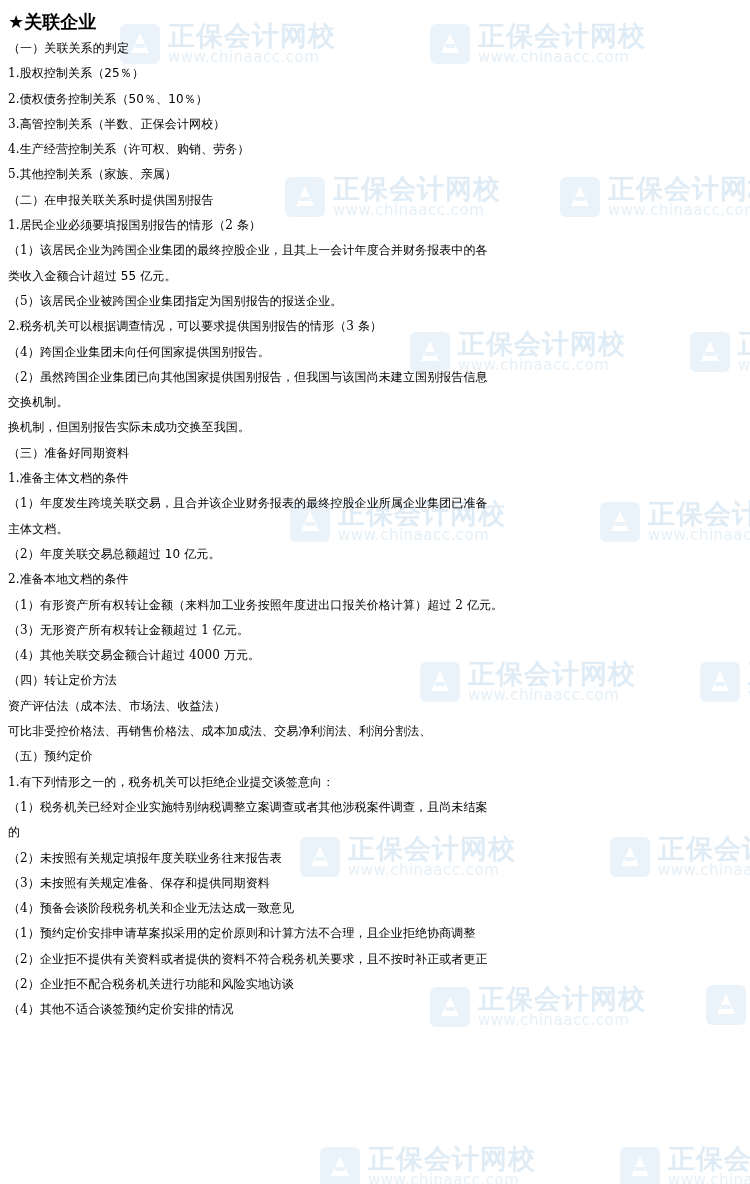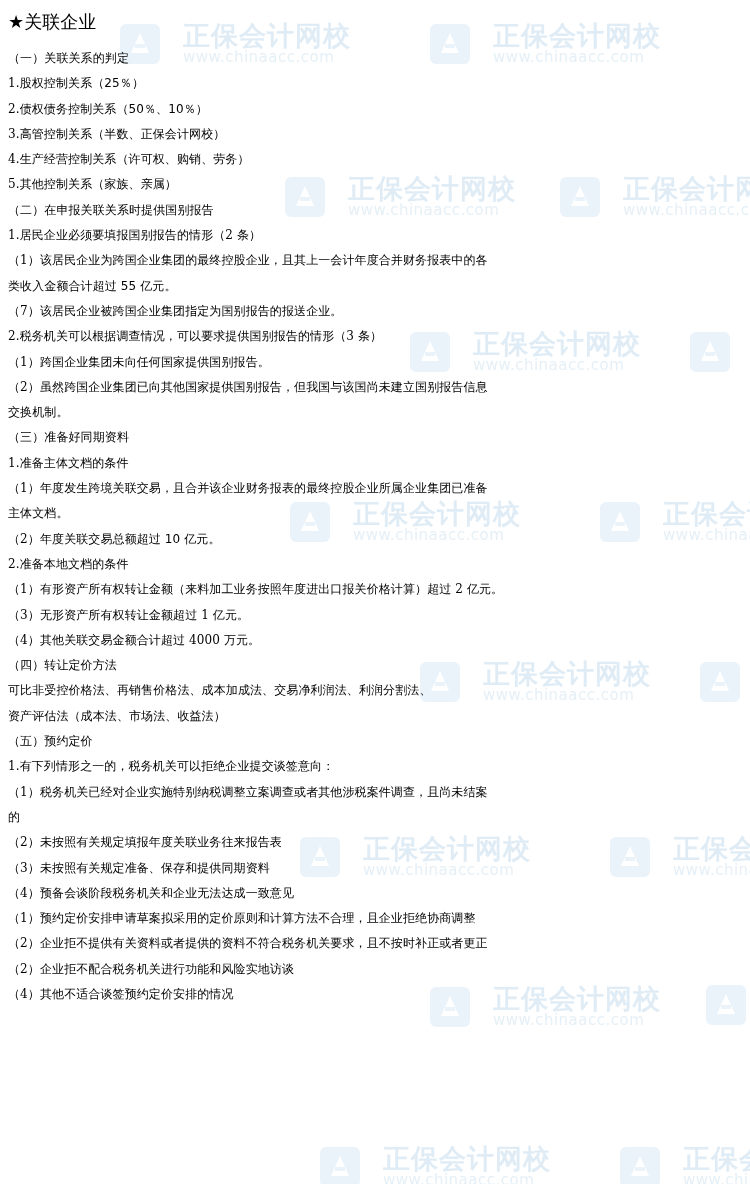--- a/index.html
+++ b/index.html
@@ -20,21 +20,21 @@
   #watermarks {
     position: absolute;
     inset: 0;
     pointer-events: none;
     z-index: 0;
   }
   .wm {
     position: absolute;
     display: flex;
     align-items: center;
-    gap: 23px;
+    gap: 8px;
     opacity: 0.30;
     white-space: nowrap;
   }
   .wm .wm-logo {
     width: 40px;
     height: 40px;
     border-radius: 6px;
     background: #bcd8ef;
     position: relative;
     flex: 0 0 auto;
@@ -86,23 +86,23 @@
   }
   .line {
     font-size: 12px;
     line-height: 25.3px;
     white-space: pre-wrap;
     letter-spacing: 0.1px;
   }
   .title {
     font-family: "DejaVu Sans", "Liberation Sans", sans-serif;
     font-size: 18px;
-    font-weight: normal;
+    font-weight: bold;
     line-height: 28px;
-    margin-bottom: 10px;
+    margin-bottom: 0;
   }
   .b {
     font-family: "DejaVu Sans", "Liberation Sans", sans-serif;
     font-weight: normal;
   }
 </style>
 </head>
 <body>
 
 <div id="watermarks">
@@ -222,37 +222,38 @@
       <div class="line">（一）关联关系的判定</div>
       <div class="line">1.股权控制关系<span class="b">（25％）</span></div>
       <div class="line">2.债权债务控制关系<span class="b">（50％、10％）</span></div>
       <div class="line">3.高管控制关系<span class="b">（半数、正保会计网校）</span></div>
       <div class="line">4.生产经营控制关系<span class="b">（许可权、购销、劳务）</span></div>
       <div class="line">5.其他控制关系<span class="b">（家族、亲属）</span></div>
       <div class="line">（二）在申报关联关系时提供国别报告</div>
       <div class="line">1.居民企业必须要填报国别报告的情形（2 条）</div>
       <div class="line">（1）该居民企业为跨国企业集团的最终控股企业，且其上一会计年度合并财务报表中的各</div>
       <div class="line">类收入金额合计超过<span class="b"> 55 亿</span>元。</div>
-      <div class="line">（7）该居民企业被跨国企业集团指定为国别报告的报送企业。</div>
+      <div class="line">（5）该居民企业被跨国企业集团指定为国别报告的报送企业。</div>
       <div class="line">2.税务机关可以根据调查情况，可以要求提供国别报告的情形（3 条）</div>
-      <div class="line">（1）跨国企业集团未向任何国家提供国别报告。</div>
+      <div class="line">（4）跨国企业集团未向任何国家提供国别报告。</div>
       <div class="line">（2）虽然跨国企业集团已向其他国家提供国别报告，但我国与该国尚未建立国别报告信息</div>
       <div class="line">交换机制。</div>
+      <div class="line">换机制，但国别报告实际未成功交换至我国。</div>
       <div class="line">（三）准备好同期资料</div>
       <div class="line">1.准备主体文档的条件</div>
       <div class="line">（1）年度发生跨境关联交易，且合并该企业财务报表的最终控股企业所属企业集团已准备</div>
       <div class="line">主体文档。</div>
       <div class="line">（2）年度关联交易总额超过 <span class="b">10 亿元</span>。</div>
       <div class="line">2.准备本地文档的条件</div>
       <div class="line">（1）有形资产所有权转让金额（来料加工业务按照年度进出口报关价格计算）超过 2 亿元。</div>
       <div class="line">（3）无形资产所有权转让金额超过 1 亿元。</div>
       <div class="line">（4）其他关联交易金额合计超过 4000 万元。</div>
       <div class="line">（四）转让定价方法</div>
+      <div class="line">资产评估法（成本法、市场法、收益法）</div>
       <div class="line">可比非受控价格法、再销售价格法、成本加成法、交易净利润法、利润分割法、</div>
-      <div class="line">资产评估法（成本法、市场法、收益法）</div>
       <div class="line">（五）预约定价</div>
       <div class="line">1.有下列情形之一的，税务机关可以拒绝企<span class="b">业提</span>交谈签意<span class="b">向：</span></div>
       <div class="line">（1）税务机关已经对企业实施特别纳税调整立案调查或者其他涉税案件调查，且尚未结案</div>
       <div class="line">的</div>
       <div class="line">（2）未按照有关规定填报年度关联业务往来报告表</div>
       <div class="line">（3）未按照有关规定准备、保存和提供同期资料</div>
       <div class="line">（4）预备会谈阶段税务机关和企业无法达成一致意见</div>
       <div class="line">（1）预约定价安排申请草案拟采用的定价原则和计算方法不合理，且企业拒绝协商调整</div>
       <div class="line">（2）企业拒不提供有关资料或者提供的资料不符合税务机关要求，且不按时补正或者更正</div>
       <div class="line">（2）企业拒不配合税务机关进行功能和风险实地访谈</div>

